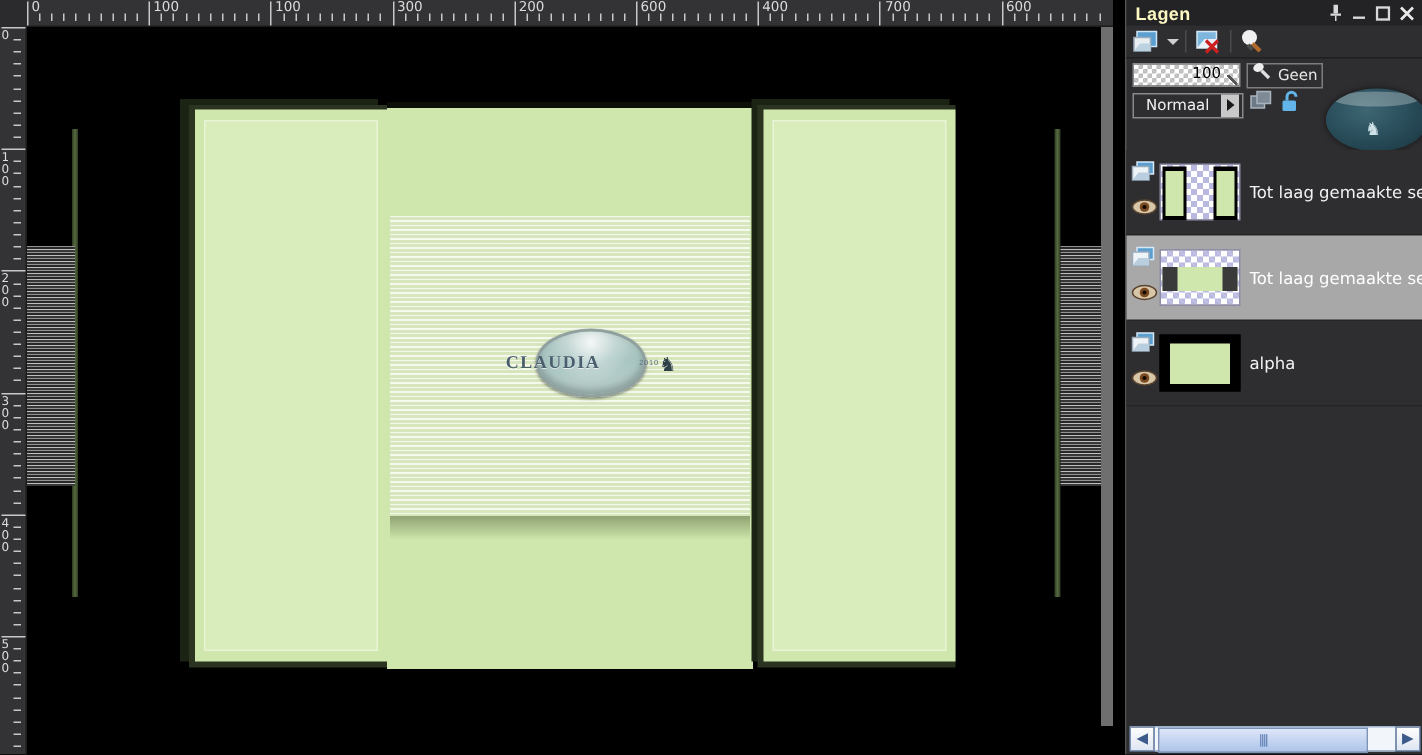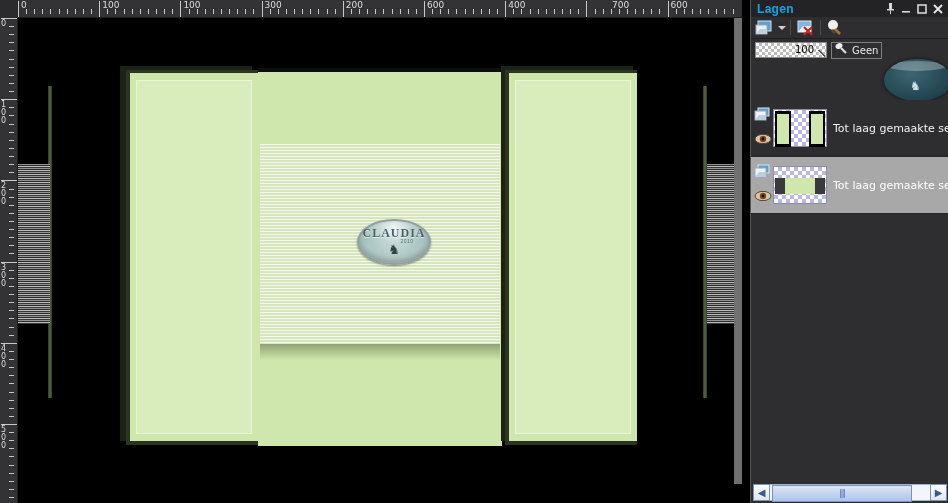--- a/index.html
+++ b/index.html
@@ -72,21 +72,21 @@
   }
 
   
   #logo-badge {
     position:absolute; border-radius:50%;
     background:
       radial-gradient(ellipse at 50% 18%, rgba(255,255,255,0.85) 0%, rgba(255,255,255,0.25) 32%, rgba(255,255,255,0) 55%),
       linear-gradient(to bottom, #b9cfcb 0%, #a9c6c3 45%, #bed2ce 100%);
     border:2px solid #8fa09e;
     box-shadow: inset 0 -3px 6px rgba(90,110,108,.55), 0 1px 2px rgba(0,0,0,.45);
-    display:flex; flex-direction:column;
+    display:flex; 
     align-items:center; justify-content:center;
   }
   #logo-text {
     font-family:"Liberation Serif", serif;
     font-size:12px; font-weight:bold; letter-spacing:1px;
     color:#4a5f6d;
     text-shadow: 0 1px 0 rgba(255,255,255,.65);
     line-height:12px; margin-top:-2px;
   }
   #logo-sub {
@@ -105,21 +105,21 @@
     position:absolute; left:750px; top:0;
     width:198px; height:503px;
     background:#2e2e30;
     border-left:1px solid #555;
   }
   #title-bar {
     position:relative; height:17px; background:#232325;
     display:flex; align-items:center; padding:0 2px 0 6px;
   }
   #title-text {
-    font-size:12px; font-weight:bold; color:#0ea5e9; flex:1;
+    font-size:12px; font-weight:bold; color:#fef9c3; flex:1;
     font-family:"Liberation Sans", sans-serif; letter-spacing:.3px;
   }
   .tb-btn {
     width:16px; height:15px; display:flex; align-items:center; justify-content:center;
     color:#d8d8d8; font-size:11px; font-family:"DejaVu Sans", sans-serif;
   }
   .tb-btn svg { display:block; }
 
   #tool-row {
     height:22px; background:#2e2e30;
@@ -344,21 +344,21 @@
           <div class="tick rh-tick" style="left: 513.32px;"></div>
           <div class="tick rh-tick" style="left: 521.44px;"></div>
           <div class="tick rh-tick" style="left: 529.56px;"></div>
           <div class="tick rh-tick" style="left: 537.68px;"></div>
           <div class="tick rh-tick" style="left: 545.8px;"></div>
           <div class="tick rh-tick" style="left: 553.92px;"></div>
           <div class="tick rh-tick" style="left: 562.04px;"></div>
           <div class="tick rh-tick" style="left: 570.16px;"></div>
           <div class="tick rh-tick" style="left: 578.28px;"></div>
           <div class="tick rh-tick major" style="left: 586.4px;"></div>
-          <div class="rh-lbl" style="left: 610px;">700</div>
+          <div class="rh-lbl" style="left: 588px;">700</div>
           <div class="tick rh-tick" style="left: 594.52px;"></div>
           <div class="tick rh-tick" style="left: 602.64px;"></div>
           <div class="tick rh-tick" style="left: 610.76px;"></div>
           <div class="tick rh-tick" style="left: 618.88px;"></div>
           <div class="tick rh-tick" style="left: 627px;"></div>
           <div class="tick rh-tick" style="left: 635.12px;"></div>
           <div class="tick rh-tick" style="left: 643.24px;"></div>
           <div class="tick rh-tick" style="left: 651.36px;"></div>
           <div class="tick rh-tick" style="left: 659.48px;"></div>
           <div class="tick rh-tick major" style="left: 667.6px;"></div>
@@ -535,20 +535,40 @@
         <span>
           <svg width="13" height="13" viewBox="0 0 13 13">
               <ellipse cx="4" cy="4" rx="3.6" ry="2.8" fill="#eee" transform="rotate(-25 4 4)"></ellipse>
               <path d="M6 6 L11 11" stroke="#ddd" stroke-width="2.2"></path>
             </svg>
         </span>
         <span id="mask-label">Geen</span>
       </div>
     </div>
 
+    <div id="blend-row">
+      <div id="blend-select">
+        <span id="blend-text">Normaal</span>
+        <span id="blend-arrow-box">
+            <span class="caret-rt"></span>
+          </span>
+      </div>
+      <span>
+        <svg width="18" height="16" viewBox="0 0 18 16">
+            <rect x="2" y="4" width="9" height="8" fill="#6d7a85" stroke="#aab4bd"></rect>
+            <rect x="6" y="1" width="9" height="8" fill="#7e8b96" stroke="#aab4bd"></rect>
+          </svg>
+      </span>
+      <span>
+        <svg width="16" height="16" viewBox="0 0 16 16">
+          <path d="M5 7 V4.5 a3 3 0 0 1 6 0" stroke="#63b4e8" stroke-width="2" fill="none"></path>
+          <rect x="2" y="7" width="9" height="7" rx="1" fill="#63b4e8"></rect>
+        </svg>
+      </span>
+    </div>
 
     <div id="deco-oval">
       <span id="deco-mark">♞</span>
     </div>
 
     <div id="layer-list">
         <div class="layer-row">
           <div class="lr-icons">
             <span class="lyr-ico"><svg width="17" height="15" viewBox="0 0 17 15">
                 <rect x="4" y="1" width="11" height="8" fill="#5b9fd0" stroke="#d6e8f6"></rect>
@@ -582,20 +602,38 @@
                 <circle cx="9" cy="6" r="1.4" fill="#120a04"></circle>
               </svg></span>
           </div>
           <div class="thumb">
             <div class="tpart" style="left:1px;top:11px;width:50px;height:16px;background:#cfe6ac;"></div>
             <div class="tpart" style="left:1px;top:11px;width:10px;height:16px;background:#3a3a3a;"></div>
             <div class="tpart" style="left:41px;top:11px;width:10px;height:16px;background:#3a3a3a;"></div>
           </div>
           <span class="layer-name">Tot laag gemaakte select</span>
         </div>
+        <div class="layer-row">
+          <div class="lr-icons">
+            <span class="lyr-ico"><svg width="17" height="15" viewBox="0 0 17 15">
+                <rect x="4" y="1" width="11" height="8" fill="#5b9fd0" stroke="#d6e8f6"></rect>
+                <rect x="1" y="4" width="11" height="9" fill="#eef3f7" stroke="#9ab"></rect>
+                <path d="M1 13 L5 8 L12 8 L12 13 Z" fill="#b9cede"></path>
+              </svg></span>
+            <span class="eye-ico"><svg width="18" height="12" viewBox="0 0 18 12">
+                <ellipse cx="9" cy="6" rx="8" ry="4.6" fill="#d8c6a8" stroke="#5a4430"></ellipse>
+                <circle cx="9" cy="6" r="3.2" fill="#7a4a22"></circle>
+                <circle cx="9" cy="6" r="1.4" fill="#120a04"></circle>
+              </svg></span>
+          </div>
+          <div class="thumb opaque">
+            <div class="tpart" style="left:6px;top:5px;width:40px;height:27px;background:#cfe6ac;"></div>
+          </div>
+          <span class="layer-name">alpha</span>
+        </div>
       </div>
 
     <div id="pal-sb">
       <span class="sb-arrow">◀</span>
       <span id="sb-track">
         <span id="sb-thumb">
           <span id="sb-grip">||||</span>
         </span>
       </span>
       <span class="sb-arrow">▶</span>

